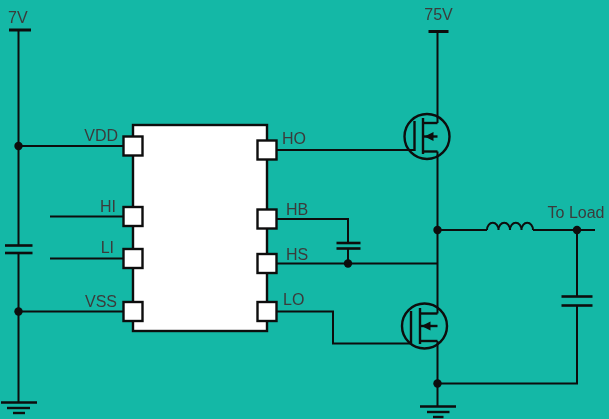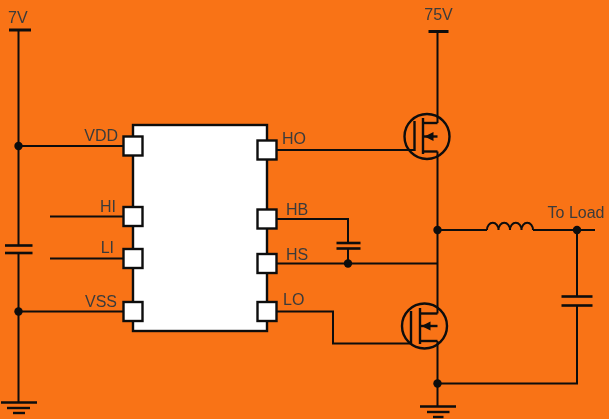--- a/index.html
+++ b/index.html
@@ -7,21 +7,21 @@
     padding: 0;
     background: #ffffff;
     width: 609px;
     height: 419px;
     font-family: "Liberation Sans", sans-serif;
   }
   .schematic-wrap {
     position: relative;
     width: 609px;
     height: 419px;
-    background: #f97316;
+    background: #14b8a6;
     overflow: hidden;
   }
   svg { display: block; }
   .wire   { stroke: #0d0d0d; stroke-width: 2;   fill: none; stroke-linecap: butt; }
   .sym    { stroke: #0d0d0d; stroke-width: 2.4; fill: none; }
   .symfill{ stroke: #0d0d0d; stroke-width: 2.4; fill: #ffffff; }
   .plate  { stroke: #0d0d0d; stroke-width: 2.6; fill: none; }
   .bar    { stroke: #0d0d0d; stroke-width: 3;   fill: none; }
   .gnd    { stroke: #0d0d0d; stroke-width: 2.4; fill: none; }
   .dot    { fill: #0d0d0d; stroke: none; }

